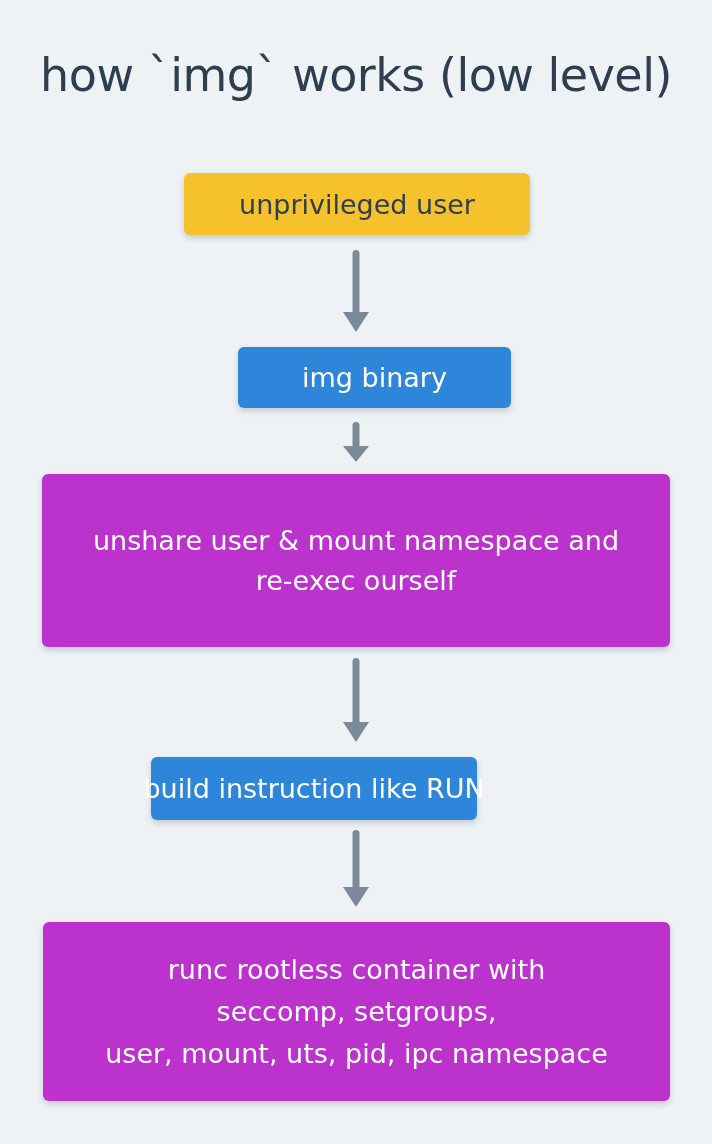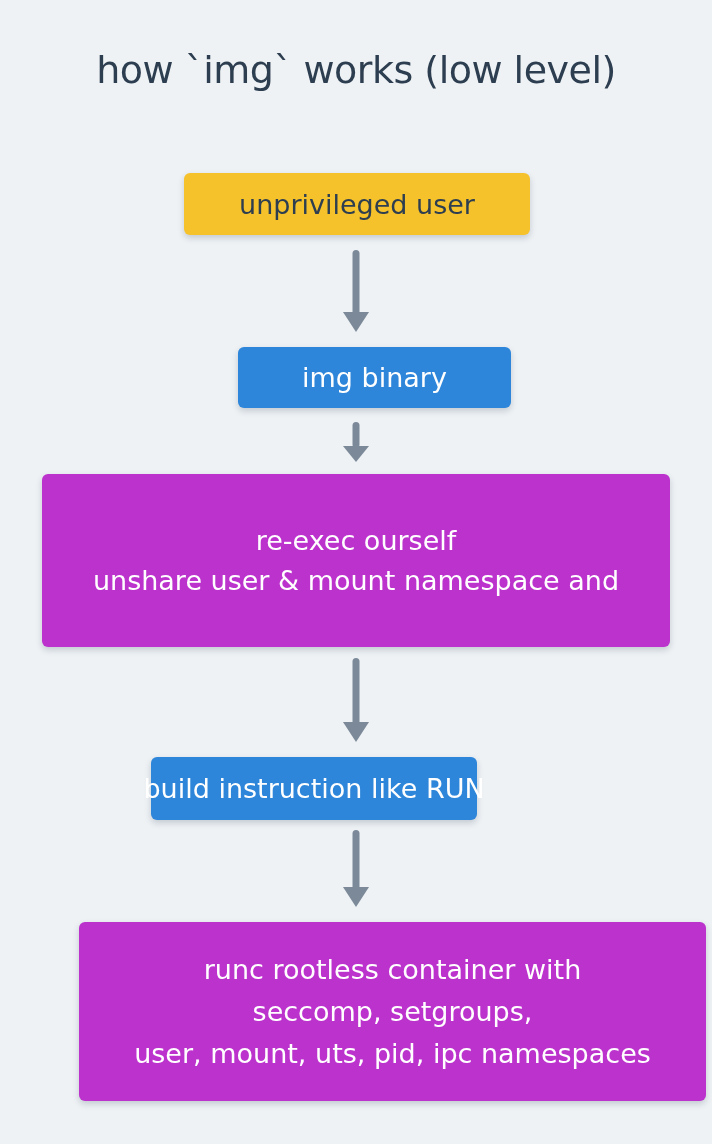--- a/index.html
+++ b/index.html
@@ -22,21 +22,21 @@
     width:712px;
     height:1144px;
     background:var(--background);
     overflow:hidden;
   }
   .title{
     position:absolute;
     left:0; top:48px;
     width:712px;
     text-align:center;
-    font-size:38px;
+    font-size:46px;
     letter-spacing:-0.5px;
     color:var(--title-text);
     font-weight:400;
   }
   .node{
     position:absolute;
     display:flex;
     flex-direction:column;
     align-items:center;
     justify-content:center;
@@ -47,21 +47,21 @@
   }
   .node .line{white-space:nowrap;}
   .node-yellow{background:var(--yellow); color:var(--dark-text);}
   .node-blue{background:var(--blue); color:var(--light-text);}
   .node-magenta{background:var(--magenta); color:var(--light-text);}
 
   #node-unprivileged-user{left:184px; top:173px; width:346px; height:62px;}
   #node-img-binary{left:238px; top:347px; width:273px; height:61px;}
   #node-unshare{left:42px; top:474px; width:628px; height:173px; line-height:40px;}
   #node-build-instruction{left:151px; top:757px; width:326px; height:63px;}
-  #node-runc{left:43px; top:922px; width:627px; height:179px; line-height:42px;margin-left:36px;}
+  #node-runc{left:43px; top:922px; width:627px; height:179px; line-height:42px;}
 
   .arrow{position:absolute; left:342px; width:28px;}
   #arrow-1{top:250px; height:82px;}
   #arrow-2{top:422px; height:40px;}
   #arrow-3{top:658px; height:84px;}
   #arrow-4{top:830px; height:77px;}
   .arrow svg{display:block; width:100%; height:100%;}
   .arrow .stem{fill:var(--arrow);}
   .arrow .head{fill:var(--arrow);}
 </style>
@@ -88,22 +88,22 @@
   </div>
 
   <div class="arrow" id="arrow-2">
     <svg viewBox="0 0 28 40" preserveAspectRatio="none" aria-hidden="true">
       <rect class="stem" x="10.5" y="0" width="7" height="26" rx="3.5"></rect>
       <polygon class="head" points="1,24 27,24 14,40"></polygon>
     </svg>
   </div>
 
   <div class="node node-magenta" id="node-unshare">
+    <span class="line">unshare user &amp; mount namespace and</span>
     <span class="line">re-exec ourself</span>
-    <span class="line">unshare user &amp; mount namespace and</span>
   </div>
 
   <div class="arrow" id="arrow-3">
     <svg viewBox="0 0 28 84" preserveAspectRatio="none" aria-hidden="true">
       <rect class="stem" x="10.5" y="0" width="7" height="68" rx="3.5"></rect>
       <polygon class="head" points="1,64 27,64 14,84"></polygon>
     </svg>
   </div>
 
   <div class="node node-blue" id="node-build-instruction">
@@ -113,16 +113,16 @@
   <div class="arrow" id="arrow-4">
     <svg viewBox="0 0 28 77" preserveAspectRatio="none" aria-hidden="true">
       <rect class="stem" x="10.5" y="0" width="7" height="61" rx="3.5"></rect>
       <polygon class="head" points="1,57 27,57 14,77"></polygon>
     </svg>
   </div>
 
   <div class="node node-magenta" id="node-runc">
     <span class="line">runc rootless container with</span>
     <span class="line">seccomp, setgroups,</span>
-    <span class="line">user, mount, uts, pid, ipc namespaces</span>
+    <span class="line">user, mount, uts, pid, ipc namespace</span>
   </div>
 
 </div>
 
 </body></html>

